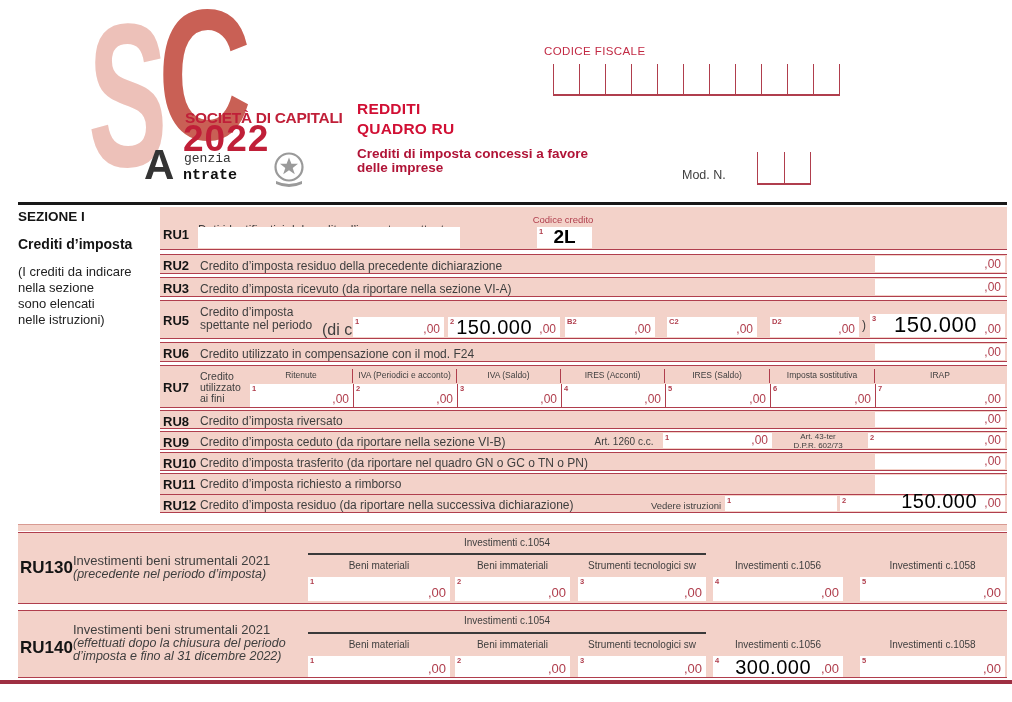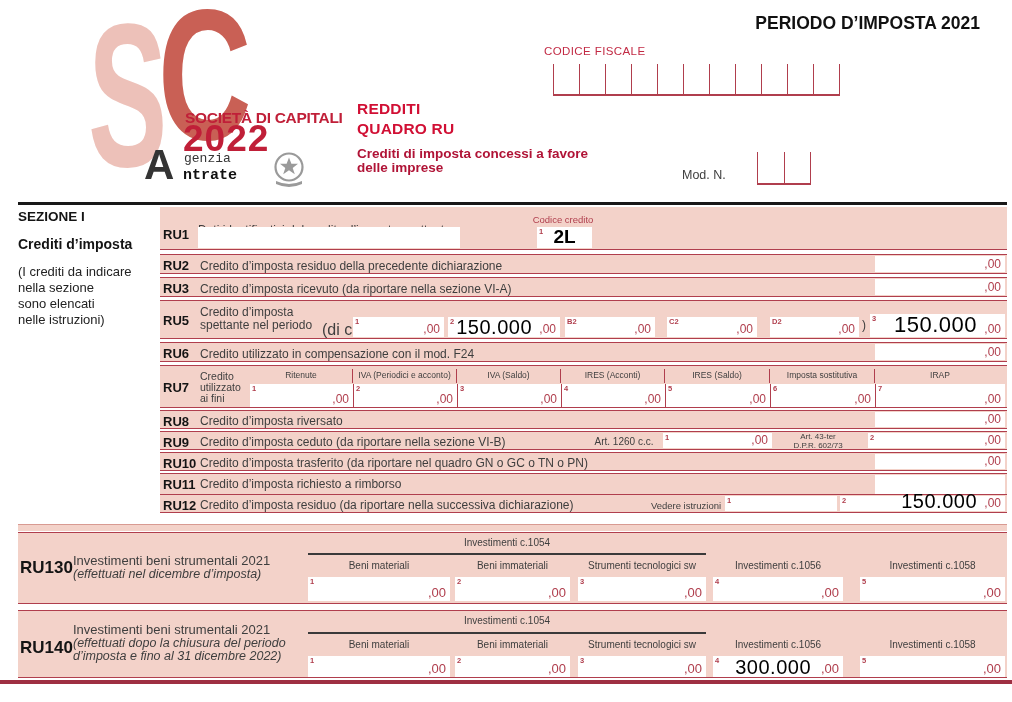--- a/index.html
+++ b/index.html
@@ -58,21 +58,20 @@
     <circle cx="17" cy="19" r="13.5" fill="none" stroke="#9a9a9a" stroke-width="2.2"></circle>
     <path d="M17 9.5 L19.4 15.8 L26 15.8 L20.7 19.9 L22.8 26.2 L17 22.3 L11.2 26.2 L13.3 19.9 L8 15.8 L14.6 15.8 Z" fill="#9a9a9a"></path>
     <path d="M4 33 q13 6 26 0 l0 3 q-13 6 -26 0 Z" fill="#9a9a9a"></path>
   </svg>
 
   <div class="abs nw" style="left:357px;top:100px;font-size:15.5px;font-weight:800;color:var(--bright);letter-spacing:.2px;">REDDITI</div>
   <div class="abs nw" style="left:357px;top:120px;font-size:15.5px;font-weight:800;color:var(--bright);letter-spacing:.2px;">QUADRO RU</div>
   <div class="abs nw" style="left:357px;top:146px;font-size:13.5px;font-weight:700;color:var(--darkred);">Crediti di imposta concessi a favore</div>
   <div class="abs nw" style="left:357px;top:160px;font-size:13.5px;font-weight:700;color:var(--darkred);">delle imprese</div>
 
-  <div class="abs nw" style="left:650px;top:13px;width:330px;text-align:right;font-size:17.5px;font-weight:800;color:#111;">PERIODO D’IMPOSTA 2021</div>
 
   <div class="abs nw" style="left:544px;top:45px;font-size:11.5px;color:#c22a44;letter-spacing:.4px;">CODICE FISCALE</div>
   <div class="comb" style="left:553px;top:64px;width:287px;height:32px;">
     <i></i>
       <i></i>
       <i></i>
       <i></i>
       <i></i>
       <i></i>
       <i></i>
@@ -268,21 +267,21 @@
       <span class="bigval">150.000</span>
       <span class="cents">,00</span>
     </div>
   </div>
 
   <div class="abs" style="left:18px;top:524px;width:989px;height:7px;background:var(--pink);border-top:1px solid #d89a92;"></div>
 
   <div class="frow2" style="top:532px;height:72px;">
     <span class="rnum" style="left:2px;top:25px;font-size:17px;">RU130</span>
     <span class="abs nw" style="left:55px;top:20px;font-size:13px;color:var(--ink);">Investimenti beni strumentali 2021</span>
-    <span class="abs nw" style="left:55px;top:34px;font-size:12.5px;font-style:italic;color:var(--ink);">(effettuati nel dicembre d’imposta)</span>
+    <span class="abs nw" style="left:55px;top:34px;font-size:12.5px;font-style:italic;color:var(--ink);">(precedente nel periodo d’imposta)</span>
 
     <span class="s2h" style="left:290px;top:4px;width:398px;">Investimenti c.1054</span>
     <div class="abs" style="left:290px;top:20px;width:398px;height:1.6px;background:#3a3a3a;"></div>
 
     <span class="s2h" style="left:290px;top:27px;width:142px;">Beni materiali</span>
     <span class="s2h" style="left:437px;top:27px;width:115px;">Beni immateriali</span>
     <span class="s2h" style="left:560px;top:27px;width:128px;">Strumenti tecnologici sw</span>
     <span class="s2h" style="left:695px;top:27px;width:130px;">Investimenti c.1056</span>
     <span class="s2h" style="left:842px;top:27px;width:145px;">Investimenti c.1058</span>
 

